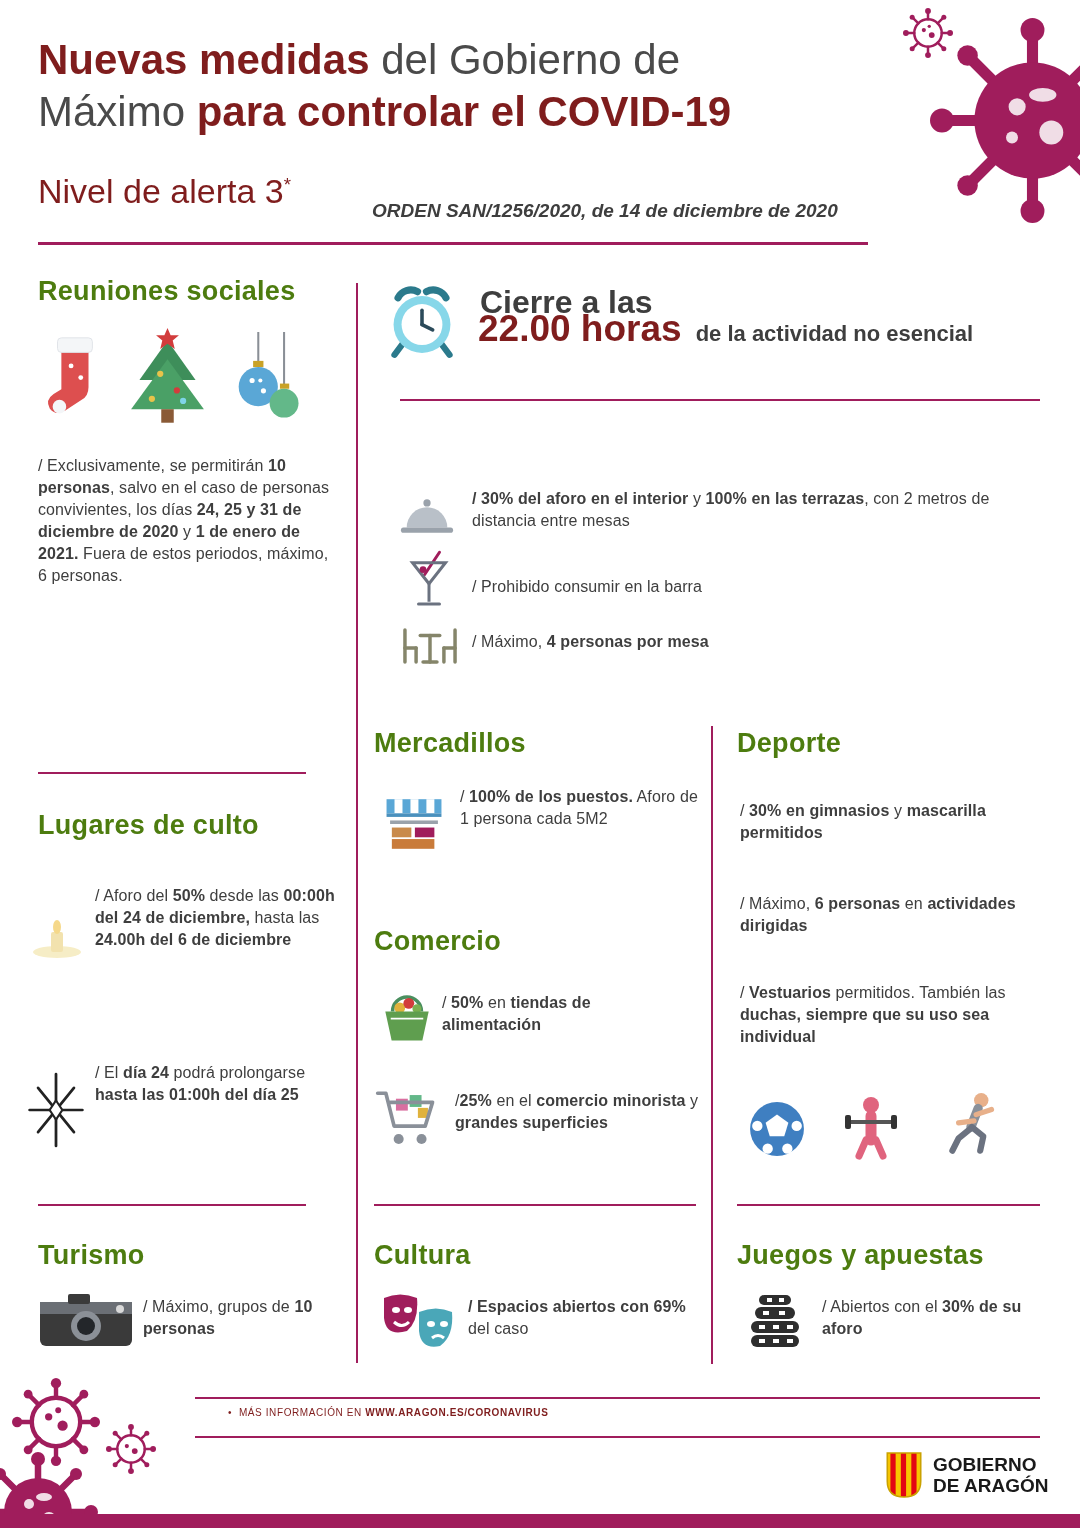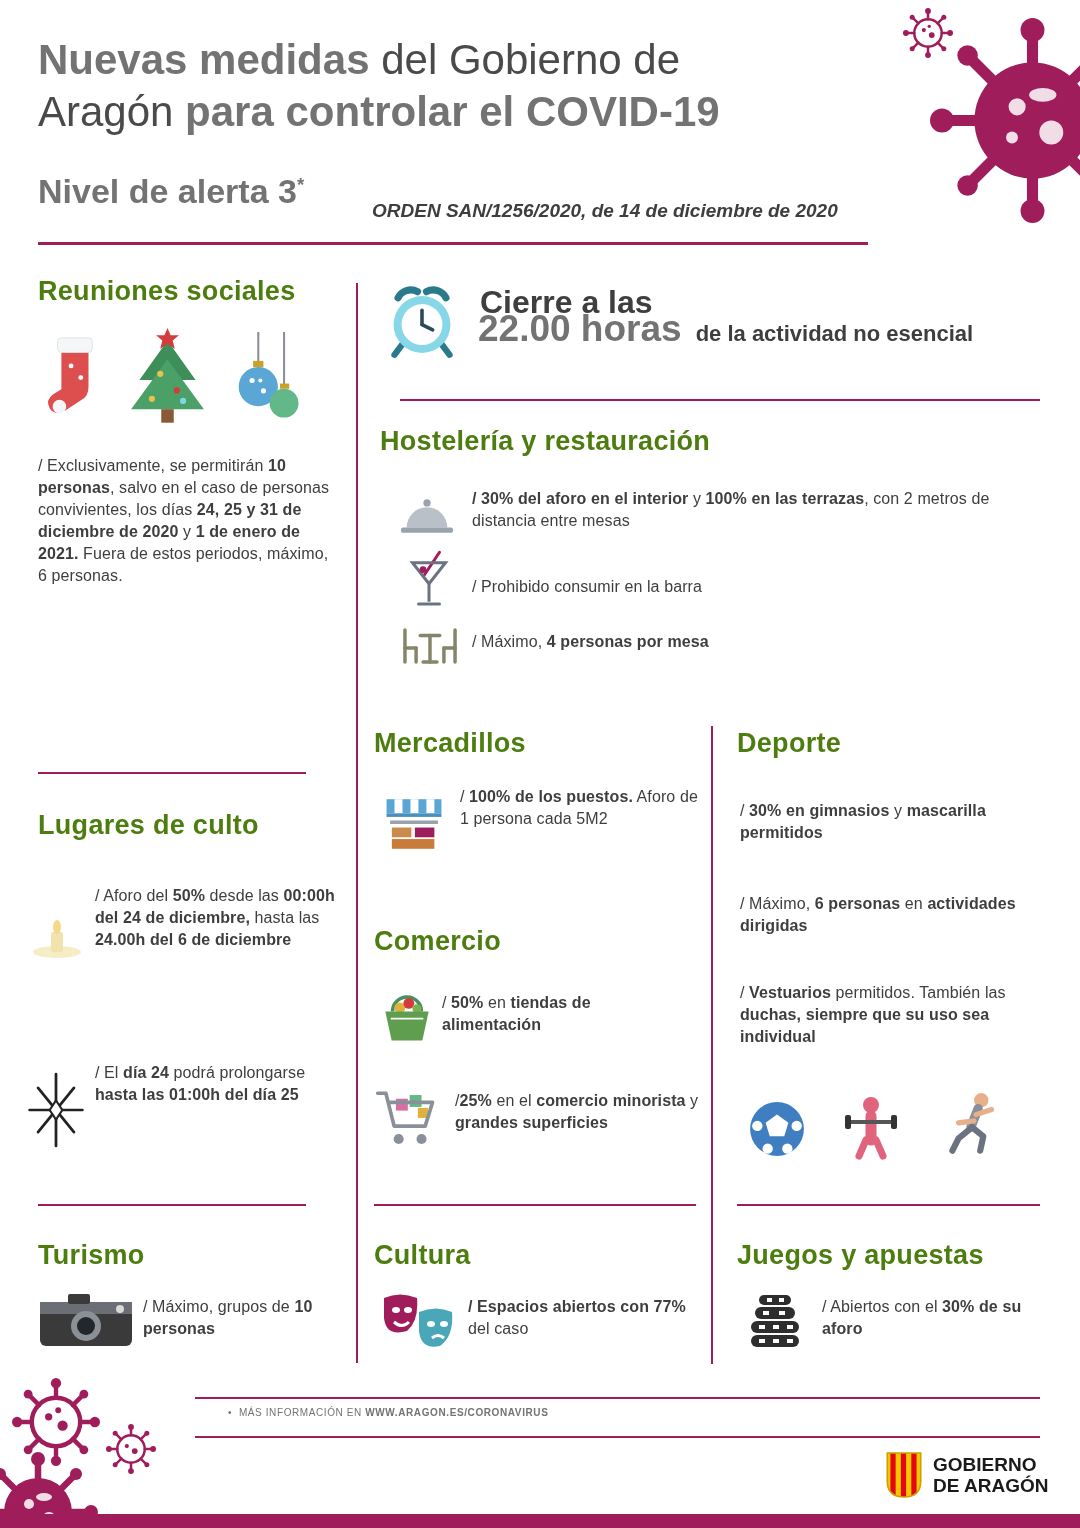--- a/index.html
+++ b/index.html
@@ -1,39 +1,39 @@
 <!DOCTYPE html>
 <html><head>
 <meta charset="utf-8">
 <title>Nuevas medidas COVID-19 Aragón</title>
 <style>
   *{margin:0;padding:0;box-sizing:border-box}
   body{background:#ffffff}
   .page{position:relative;width:1080px;height:1528px;margin:0 auto;background:#ffffff;overflow:hidden;
         font-family:"Liberation Sans","DejaVu Sans",sans-serif;color:#3e3e3e}
   .abs{position:absolute}
-  .accent{color:#737373}
+  .accent{color:#7f1d1d}
   .b{font-weight:700}
   .sec-title{font-size:27px;font-weight:700;color:#4d7c0f;letter-spacing:.3px}
   .body-text{font-size:16px;line-height:1.38;color:#3e3e3e;letter-spacing:.1px}
   .rule-h{background:#a01d5c;height:2px}
   .rule-v{background:#a01d5c;width:2px}
   sup{font-size:55%}
 </style>
 </head>
 <body>
 
 <div class="page">
 
   <div class="abs" style="left:38px;top:34px;font-size:42px;line-height:52px;color:#4a4a4a">
     <div><span class="accent b">Nuevas medidas</span><span> del Gobierno de</span></div>
-    <div><span>Aragón </span><span class="accent b">para controlar el COVID-19</span></div>
-  </div>
-
-  <div class="abs accent" style="left:38px;top:172px;font-size:34px;font-weight:700">
+    <div><span>Máximo </span><span class="accent b">para controlar el COVID-19</span></div>
+  </div>
+
+  <div class="abs accent" style="left:38px;top:172px;font-size:34px;font-weight:400">
     <span>Nivel de alerta 3</span><sup>*</sup>
   </div>
 
   <div class="abs" style="left:372px;top:200px;font-size:19px;font-style:italic;font-weight:600">ORDEN SAN/1256/2020, de 14 de diciembre de 2020</div>
 
   <div class="abs rule-h" style="left:38px;top:242px;width:830px;height:3px"></div>
 
   <div class="abs" style="left:903px;top:8px;width:50px;height:50px">
     <svg viewBox="0 0 120 120" width="100%" height="100%">
       <g stroke="#a01d5c" stroke-width="6" stroke-linecap="round">
@@ -191,21 +191,20 @@
       <line x1="45" y1="50" x2="57" y2="56" stroke="#2b4a5a" stroke-width="4" stroke-linecap="round"></line>
     </svg>
   </div>
   <div class="abs b" style="left:480px;top:284px;font-size:32px">Cierre a las</div>
   <div class="abs" style="left:478px;top:308px;display:flex;align-items:baseline;gap:14px">
     <span class="accent b" style="font-size:37px">22.00 horas</span>
     <span class="b" style="font-size:22px">de la actividad no esencial</span>
   </div>
   <div class="abs rule-h" style="left:400px;top:399px;width:640px"></div>
 
-  <div class="abs sec-title" style="left:380px;top:426px">Hostelería y restauración</div>
 
   <div class="abs" style="left:398px;top:492px;width:58px;height:48px">
     <svg viewBox="0 0 80 60" width="100%" height="100%">
       <circle cx="40" cy="12" r="5" fill="#9aa2ab"></circle>
       <path d="M12 46 a28 28 0 0 1 56 0 z" fill="#b9c0c8"></path>
       <rect x="4" y="46" width="72" height="7" rx="3.5" fill="#9aa2ab"></rect>
     </svg>
   </div>
   <div class="abs body-text" style="left:472px;top:488px;width:566px"><span class="b">/ 30% del aforo en el interior</span><span> y </span><span class="b">100% en las terrazas</span><span>, con 2 metros de distancia entre mesas</span></div>
 
@@ -322,21 +321,21 @@
       <path d="M6 6 q16 -7 33 0 q2 23 -10 33 q-21 6 -23 -13 z" fill="#a01d5c"></path>
       <ellipse cx="18" cy="18" rx="4" ry="3" fill="#fff"></ellipse>
         <ellipse cx="30" cy="18" rx="4" ry="3" fill="#fff"></ellipse>
       <path d="M16 30 q8 7 15 0" stroke="#fff" stroke-width="3" fill="none"></path>
       <path d="M41 20 q17 -7 33 0 q2 24 -12 34 q-19 4 -21 -15 z" fill="#4aa7b8"></path>
       <ellipse cx="53" cy="32" rx="4" ry="3" fill="#fff"></ellipse>
         <ellipse cx="66" cy="32" rx="4" ry="3" fill="#fff"></ellipse>
       <path d="M54 46 q6 -5 12 0" stroke="#fff" stroke-width="3" fill="none"></path>
     </svg>
   </div>
-  <div class="abs body-text" style="left:468px;top:1296px;width:238px"><span class="b">/ Espacios abiertos con 77%</span><span> del caso</span></div>
+  <div class="abs body-text" style="left:468px;top:1296px;width:238px"><span class="b">/ Espacios abiertos con 69%</span><span> del caso</span></div>
 
   <div class="abs sec-title" style="left:737px;top:1240px">Juegos y apuestas</div>
   <div class="abs" style="left:745px;top:1292px;width:60px;height:60px">
     <svg viewBox="0 0 60 58" width="100%" height="100%">
       <g fill="#2e2e2e">
         <rect x="6" y="42" width="48" height="12" rx="6"></rect>
         <rect x="6" y="28" width="48" height="12" rx="6"></rect>
         <rect x="10" y="14" width="40" height="12" rx="6"></rect>
         <rect x="14" y="2" width="32" height="10" rx="5"></rect>
       </g>

